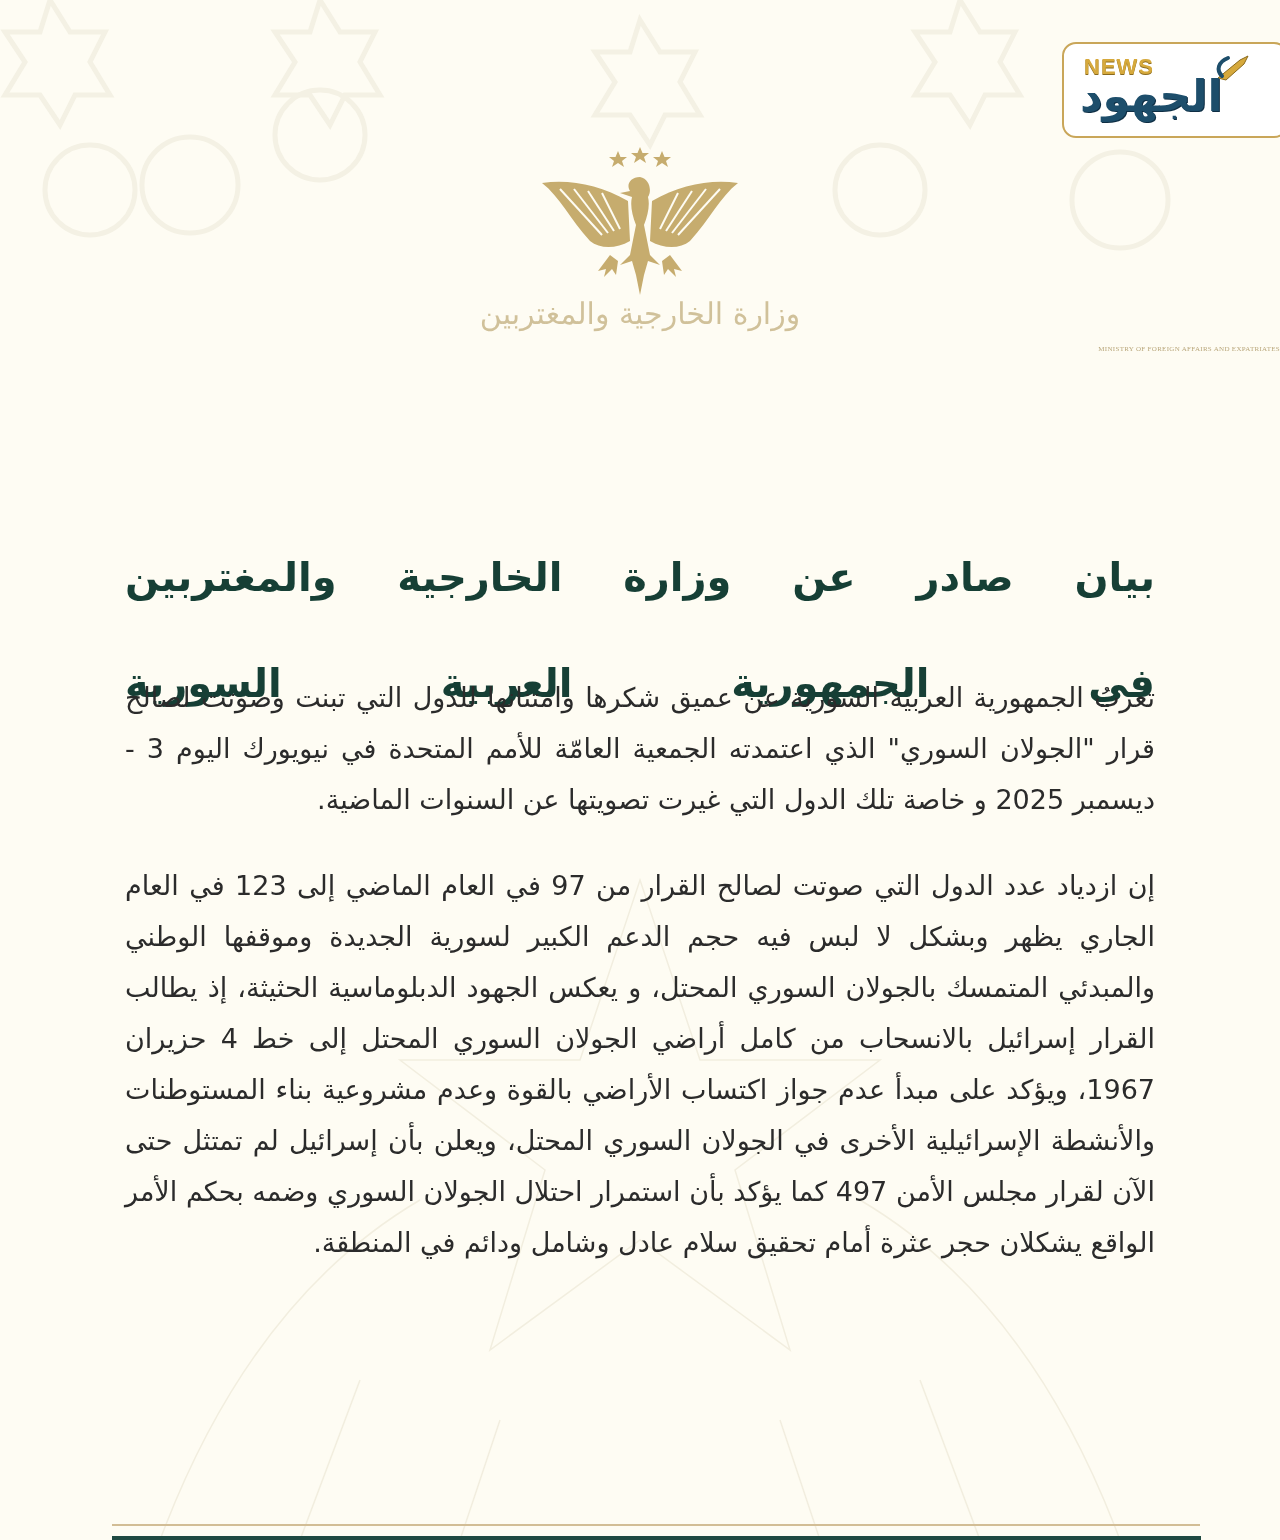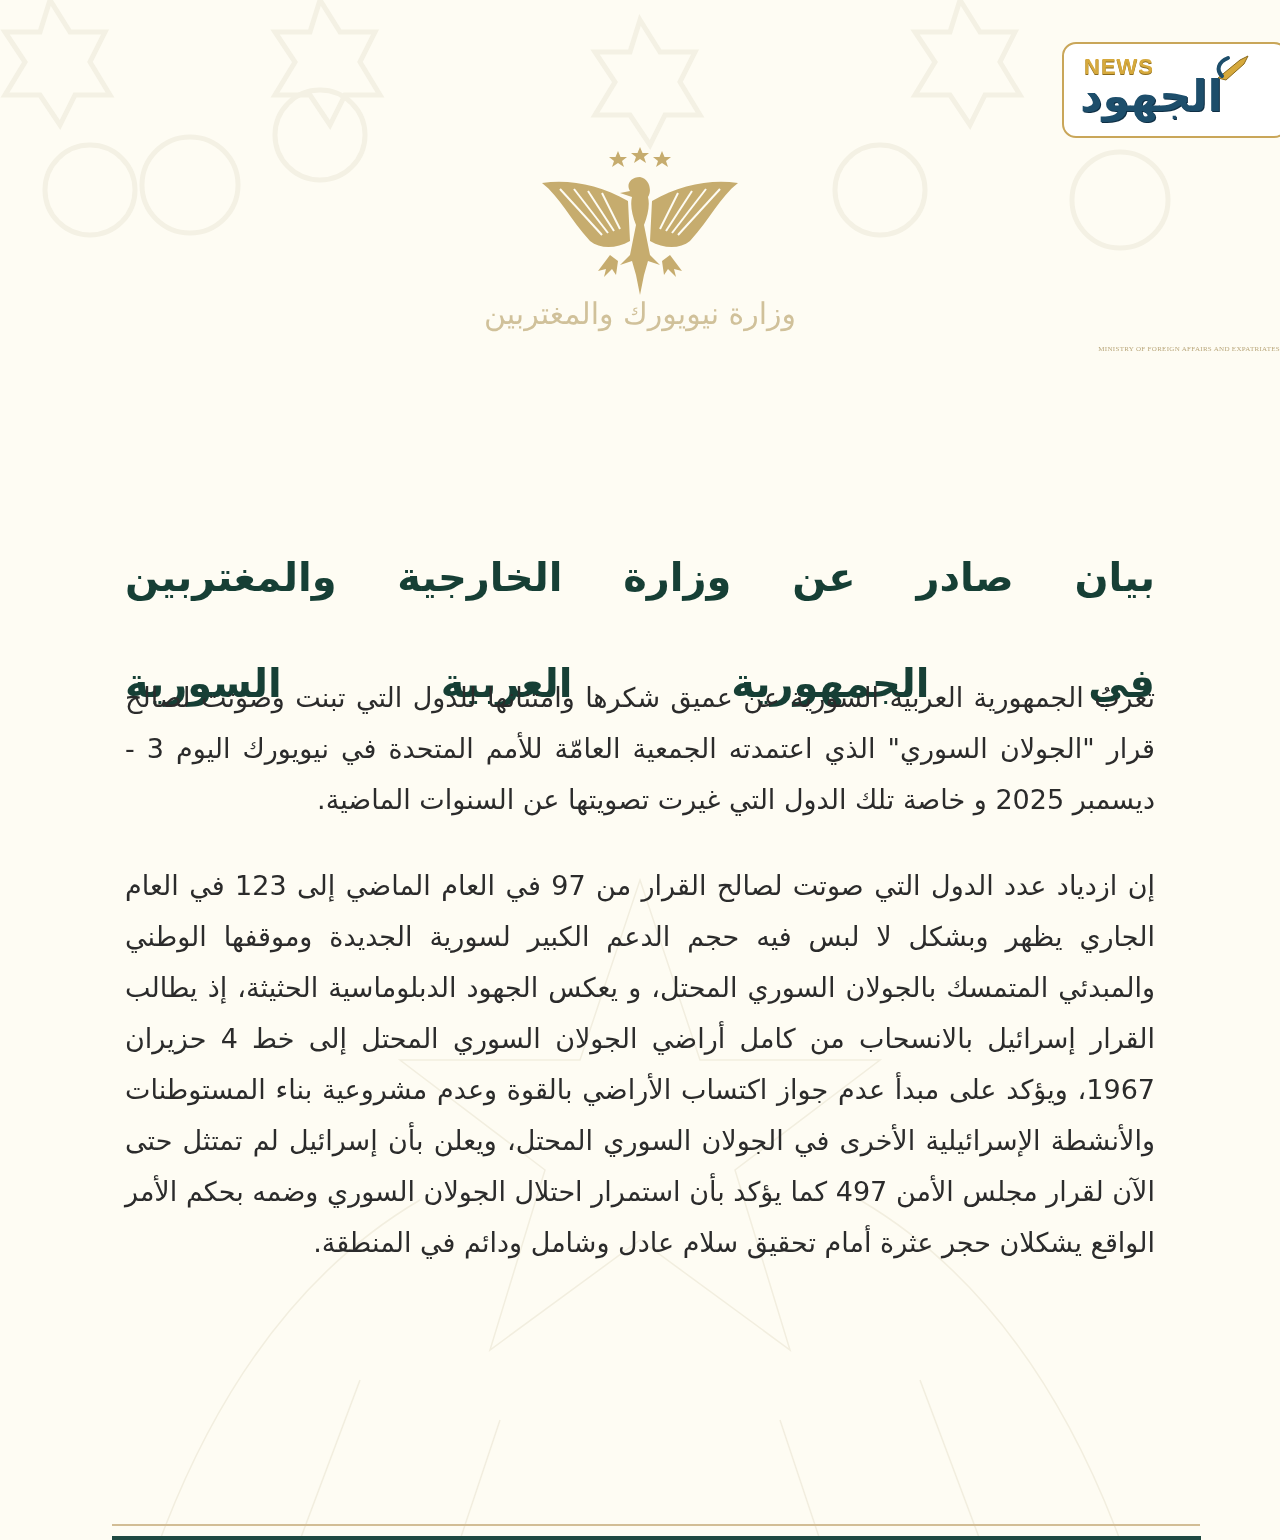--- a/index.html
+++ b/index.html
@@ -131,21 +131,21 @@
         <line x1="48" y1="46" x2="74" y2="86"></line>
         <line x1="62" y1="48" x2="80" y2="84"></line>
         <line x1="180" y1="44" x2="138" y2="90"></line>
         <line x1="166" y1="44" x2="132" y2="88"></line>
         <line x1="152" y1="46" x2="126" y2="86"></line>
         <line x1="138" y1="48" x2="120" y2="84"></line>
       </g>
     </svg>
   </div>
 
-  <div class="ministry-ar">وزارة نيويورك والمغتربين</div>
+  <div class="ministry-ar">وزارة الخارجية والمغتربين</div>
   <div class="ministry-en">MINISTRY OF FOREIGN AFFAIRS AND EXPATRIATES</div>
 
   <div class="title">
     <div>بيان صادر عن وزارة الخارجية والمغتربين</div>
     <div>في الجمهورية العربية السورية</div>
   </div>
 
   <div class="para p1">تعربُ الجمهورية العربية السورية عن عميق شكرها وامتنانها للدول التي تبنت وصوتت لصالح قرار "الجولان السوري" الذي اعتمدته الجمعية العامّة للأمم المتحدة في نيويورك اليوم 3 - ديسمبر 2025 و خاصة تلك الدول التي غيرت تصويتها عن السنوات الماضية.</div>
   <div class="para p2">إن ازدياد عدد الدول التي صوتت لصالح القرار من 97 في العام الماضي إلى 123 في العام الجاري يظهر وبشكل لا لبس فيه حجم الدعم الكبير لسورية الجديدة وموقفها الوطني والمبدئي المتمسك بالجولان السوري المحتل، و يعكس الجهود الدبلوماسية الحثيثة، إذ يطالب القرار إسرائيل بالانسحاب من كامل أراضي الجولان السوري المحتل إلى خط 4 حزيران 1967، ويؤكد على مبدأ عدم جواز اكتساب الأراضي بالقوة وعدم مشروعية بناء المستوطنات والأنشطة الإسرائيلية الأخرى في الجولان السوري المحتل، ويعلن بأن إسرائيل لم تمتثل حتى الآن لقرار مجلس الأمن 497 كما يؤكد بأن استمرار احتلال الجولان السوري وضمه بحكم الأمر الواقع يشكلان حجر عثرة أمام تحقيق سلام عادل وشامل ودائم في المنطقة.</div>
 

